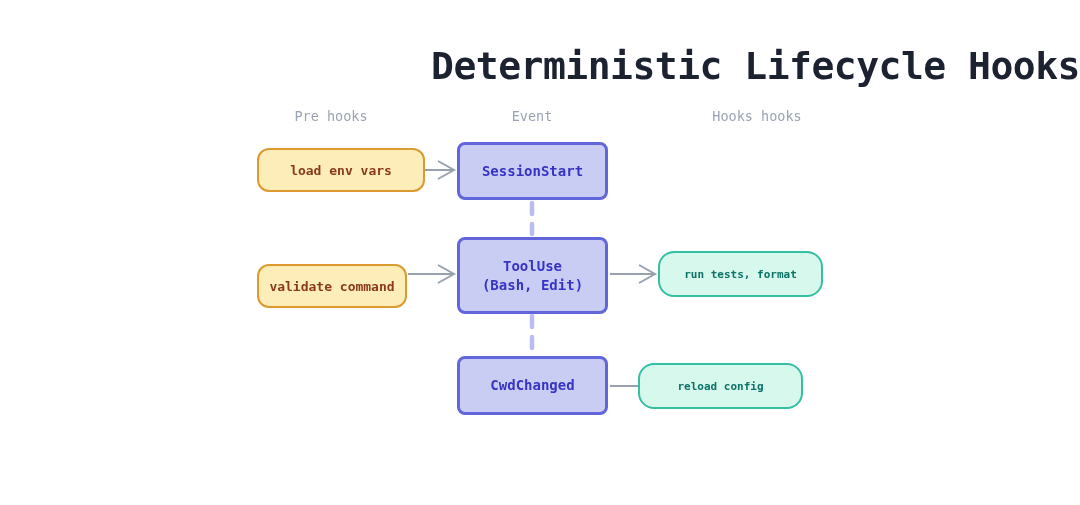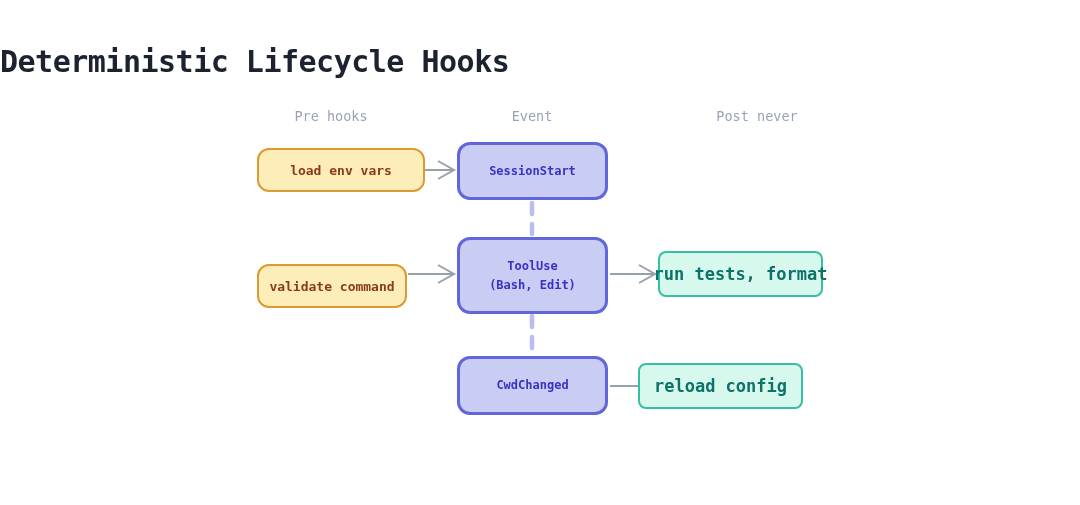--- a/index.html
+++ b/index.html
@@ -12,60 +12,60 @@
     --arrow-color:#97a1ad;
     --connector-color:#b9bdf1;
   }
   html,body{margin:0;padding:0;}
   body{font-family:"DejaVu Sans Mono","Liberation Mono",monospace;background:#e9e9e9;}
   .canvas{
     position:relative;width:1080px;height:505px;background:var(--bg);
     overflow:hidden;
   }
   .title{
-    position:absolute;left:0;top:44px;width:100%;text-align:left;
-    font-size:30px;font-weight:bold;color:var(--title-color);letter-spacing:-0.5px;
+    position:absolute;left:0;top:44px;width:100%;text-align:right;
+    font-size:38px;font-weight:bold;color:var(--title-color);letter-spacing:-0.5px;
   }
   .col-header{
     position:absolute;top:108px;transform:translateX(-50%);
     font-size:13.5px;color:var(--muted-color);white-space:nowrap;
   }
   .node{
     position:absolute;display:flex;align-items:center;justify-content:center;
     box-sizing:border-box;text-align:center;white-space:pre;
     font-weight:bold;
   }
   .node.amber{
     background:var(--amber-fill);border:2px solid var(--amber-border);color:var(--amber-text);
     border-radius:12px;font-size:13px;
   }
   .node.indigo{
     background:var(--indigo-fill);border:3px solid var(--indigo-border);color:var(--indigo-text);
-    border-radius:13px;font-size:12px;line-height:19px;
+    border-radius:8px;font-size:14px;line-height:19px;
   }
   .node.teal{
     background:var(--teal-fill);border:2px solid var(--teal-border);color:var(--teal-text);
-    border-radius:8px;font-size:17px;
+    border-radius:16px;font-size:11px;
   }
   .connector-layer{position:absolute;left:0;top:0;width:1080px;height:505px;pointer-events:none;}
   .footer{
     position:absolute;left:0;top:444px;width:100%;text-align:center;
     font-size:14px;color:var(--muted-color);
   }
 </style>
 </head>
 <body>
 
 <div class="canvas">
 
   <div class="title">Deterministic Lifecycle Hooks</div>
 
   <div class="col-header" style="left:331px;">Pre hooks</div>
   <div class="col-header" style="left:532px;">Event</div>
-  <div class="col-header" style="left:757px;">Post never</div>
+  <div class="col-header" style="left:757px;">Hooks hooks</div>
 
   <svg class="connector-layer" viewBox="0 0 1080 505">
 
     <path d="M532 203 V234" stroke="var(--connector-color)" stroke-width="4.5" stroke-linecap="round" stroke-dasharray="11 10" fill="none"></path>
     <path d="M532 316 V353" stroke="var(--connector-color)" stroke-width="4.5" stroke-linecap="round" stroke-dasharray="11 10" fill="none"></path>
 
     <g stroke="var(--arrow-color)" stroke-width="2" fill="none">
       <path d="M408 170 H453 M438 161 L454 170 L438 179"></path>
       <path d="M408 274 H453 M438 265 L454 274 L438 283"></path>
       <path d="M610 274 H654 M639 265 L655 274 L639 283"></path>

